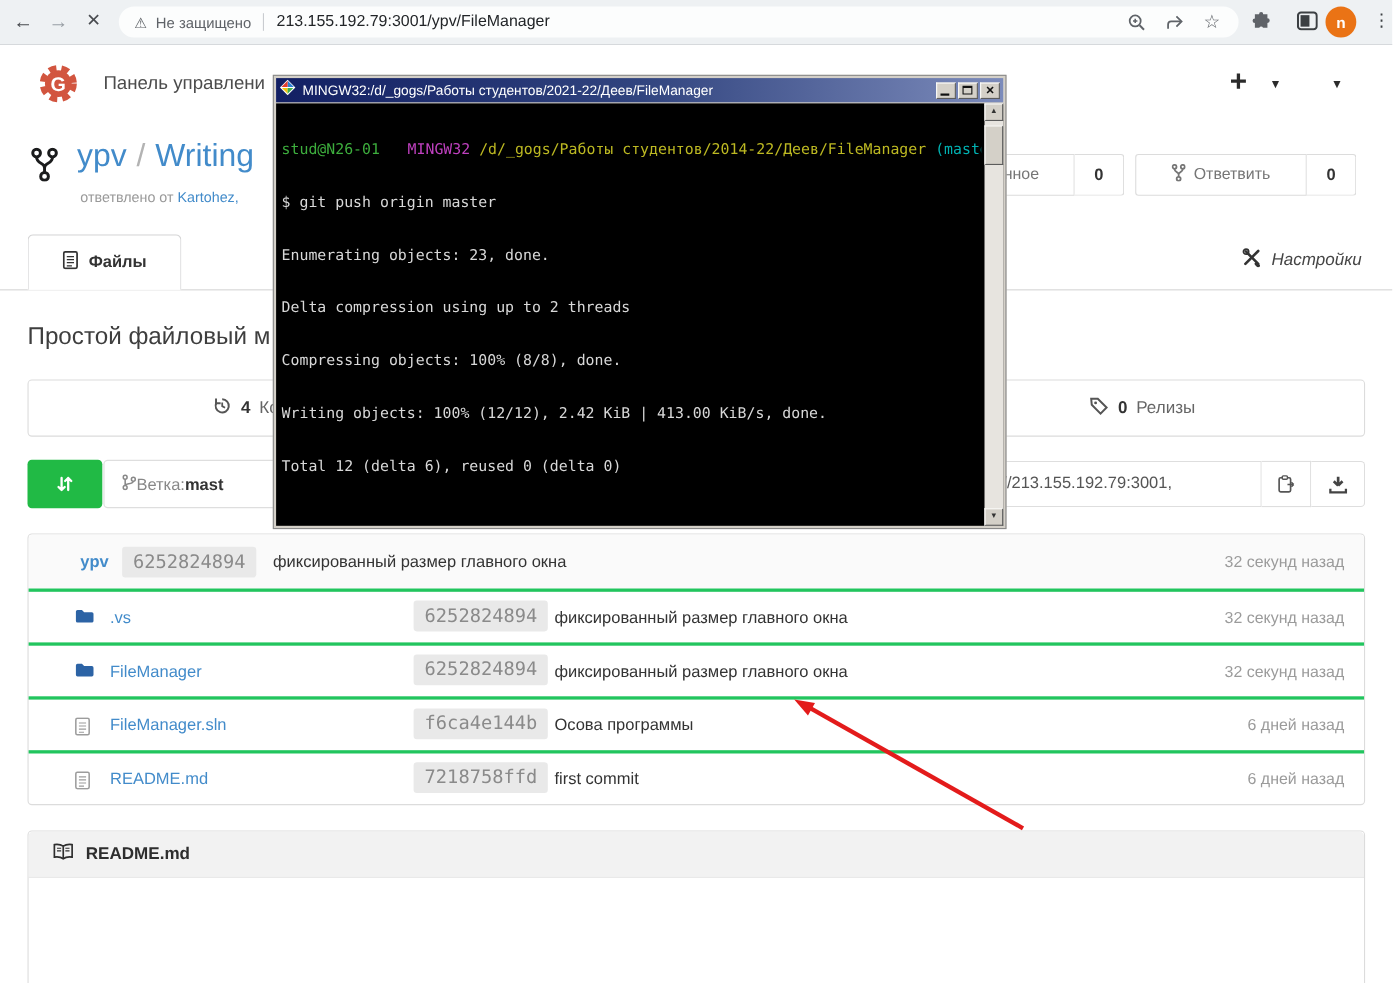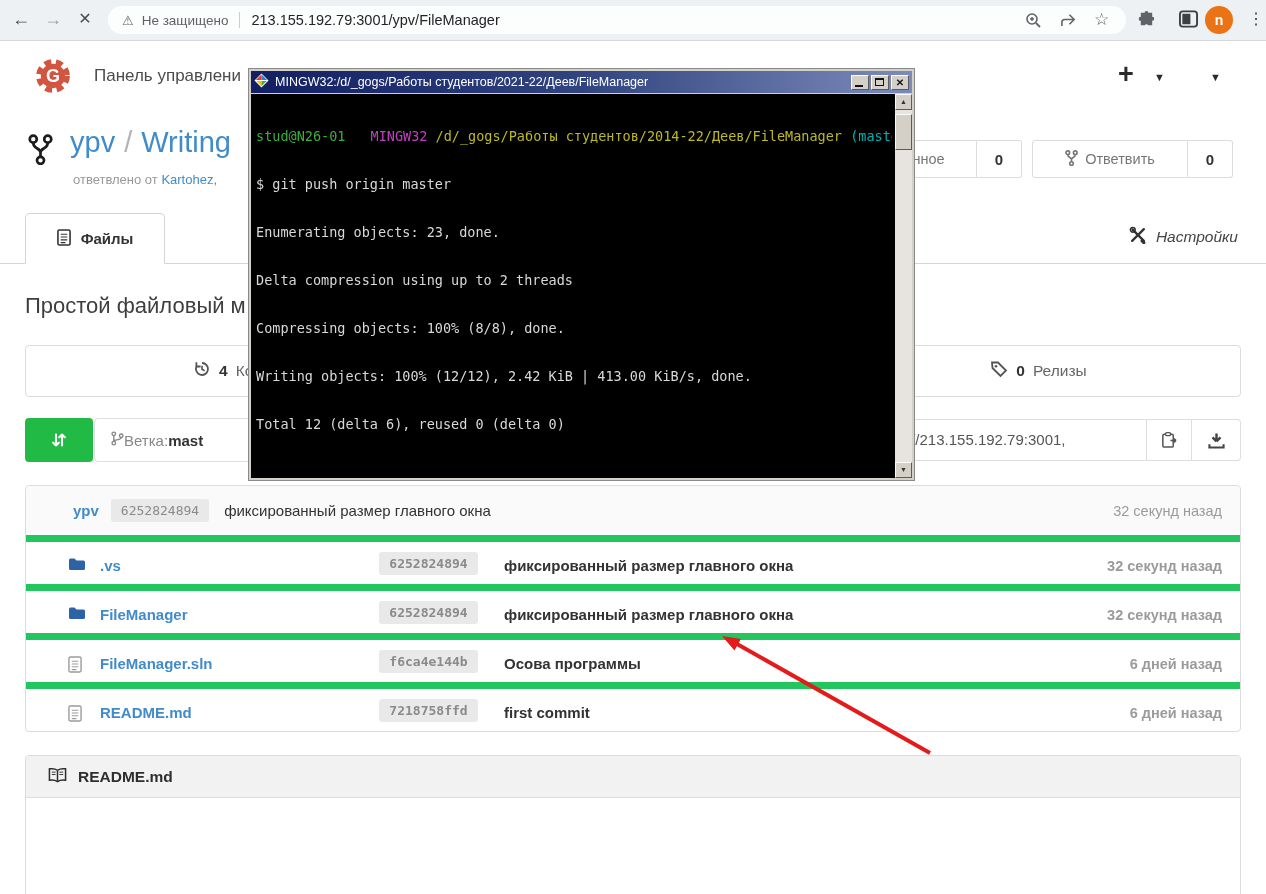--- a/index.html
+++ b/index.html
@@ -61,25 +61,25 @@
   .btn-branch b { color:#333; }
   .clone { position:absolute; right:25px; top:1px; height:42px; display:flex; }
   .clone-url { width:278px; border:1px solid #dedede; border-radius:4px 0 0 4px; background:#fff; font-size:15px; color:#555; line-height:40px; padding:0 12px; white-space:nowrap; overflow:hidden; }
   .clone-btn { width:45px; border:1px solid #dedede; border-left:none; background:#fff; display:flex; align-items:center; justify-content:center; }
   .clone-btn.last { border-radius:0 4px 4px 0; width:49px; }
 
   
   .ftable { position:absolute; left:25px; top:485px; width:1216px; background:#fff; border:1px solid #dcdcdc; border-radius:4px; }
   .lt-row { height:49px; background:#fafafa; border-radius:4px 4px 0 0; display:flex; align-items:center; padding-left:47px; }
   .lt-row .uname { color:var(--link); font-weight:bold; font-size:15px; text-decoration:none; }
-  .badge { background:#e9e9e9; color:#8a8a8a; font-family:"DejaVu Sans Mono",monospace; font-size:13px; padding:4px 10px; border-radius:3px; text-decoration:none; }
+  .badge { background:#e9e9e9; color:#8a8a8a; font-family:"DejaVu Sans Mono",monospace; font-size:17px; padding:4px 10px; border-radius:3px; text-decoration:none; }
   .lt-row .badge { margin-left:12px; }
   .lt-row .msg { margin-left:15px; color:#333; font-size:15px; text-decoration:none; }
   .age { margin-left:auto; padding-right:18px; color:#9b9b9b; font-size:14.5px; }
-  .f-row { position:relative; height:49px; border-top:7px solid #22c55e;font-weight:bold; }
+  .f-row { position:relative; height:49px; border-top:3px solid #22c55e; }
   .f-ic { position:absolute; left:42px; top:15px; }
   .f-name { position:absolute; left:74px; top:15px; color:var(--link); font-size:15px; text-decoration:none; }
   .f-badge { position:absolute; left:350px; top:12px; width:105px; text-align:center; }
   .f-msg { position:absolute; left:478px; top:15px; color:#333; font-size:15px; text-decoration:none; }
   .f-age { position:absolute; right:18px; top:16px; color:#9b9b9b; font-size:14.5px; }
 
   
   .readme { position:absolute; left:25px; top:755px; width:1216px; height:170px; background:#fff; border:1px solid #dcdcdc; border-radius:4px 4px 0 0; }
   .readme-head { height:42px; background:#f2f2f2; border-bottom:1px solid #dcdcdc; border-radius:4px 4px 0 0; display:flex; align-items:center; padding-left:22px; gap:11px; font-weight:bold; font-size:15.5px; color:#2e2e2e; }
 

